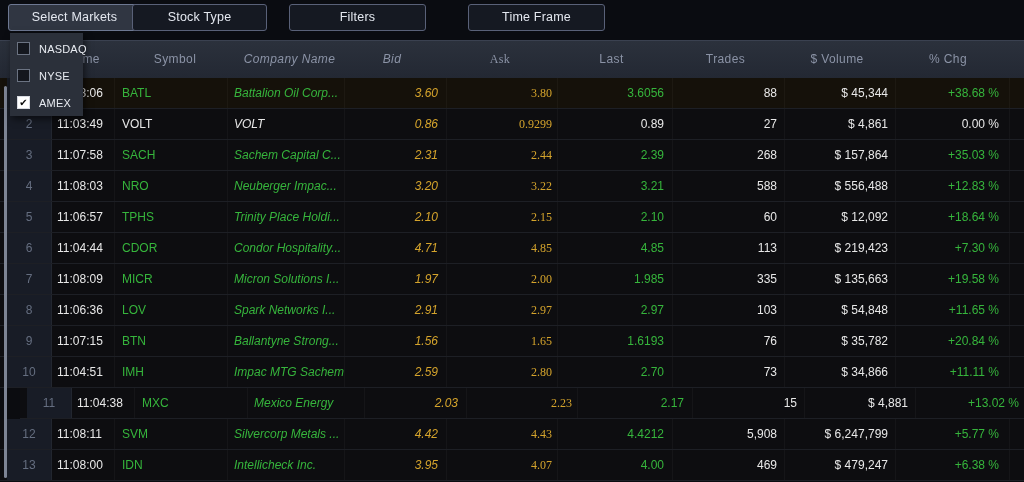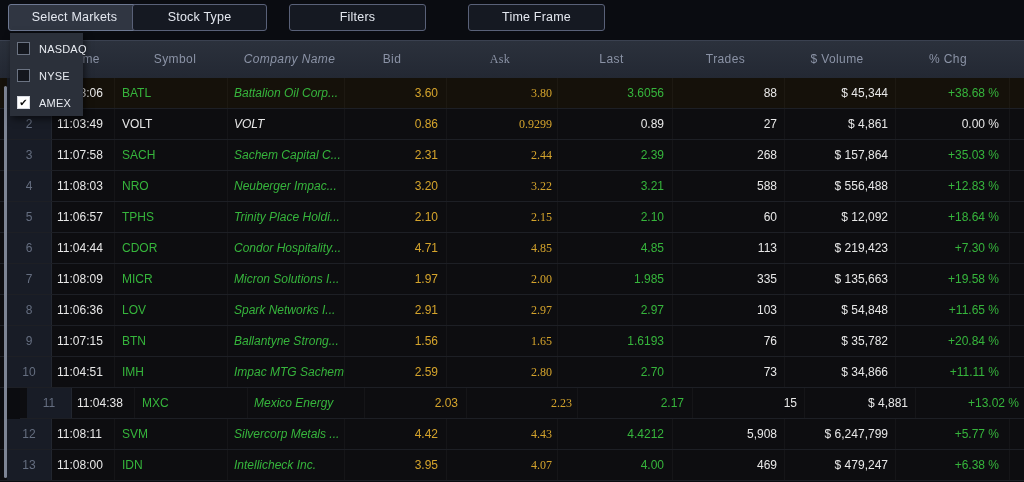--- a/index.html
+++ b/index.html
@@ -33,21 +33,21 @@
   .right{text-align:right;}
   .num{background:#181c26;color:#656e80;text-align:center;font-size:12px;border-right:1px solid #22262f;}
   .white{color:#e8e8e8;}
   .green{color:#36b53c;}
   .amber{color:#d5a42c;}
 
   .c-num{left:7px;width:45px;}
   .c-time{left:52px;width:63px;padding-left:5px;}
   .c-sym{left:115px;width:113px;padding-left:7px;}
   .c-co{left:228px;width:117px;padding-left:6px;font-style:italic;}
-  .c-bid{left:345px;width:102px;padding-right:8px;}
+  .c-bid{left:345px;width:102px;padding-right:8px;font-style:italic;}
   .c-ask{left:447px;width:111px;padding-right:5px;font-family:Liberation Serif, serif;}
   .c-last{left:558px;width:115px;padding-right:8px;}
   .c-trades{left:673px;width:112px;padding-right:7px;}
   .c-vol{left:785px;width:111px;padding-right:7px;}
   .c-chg{left:896px;width:114px;padding-right:10px;}
 
   
   .scroll-strip{position:absolute;left:4px;top:86px;width:3px;height:392px;background:#7d8494;border-radius:2px;}
 
   

